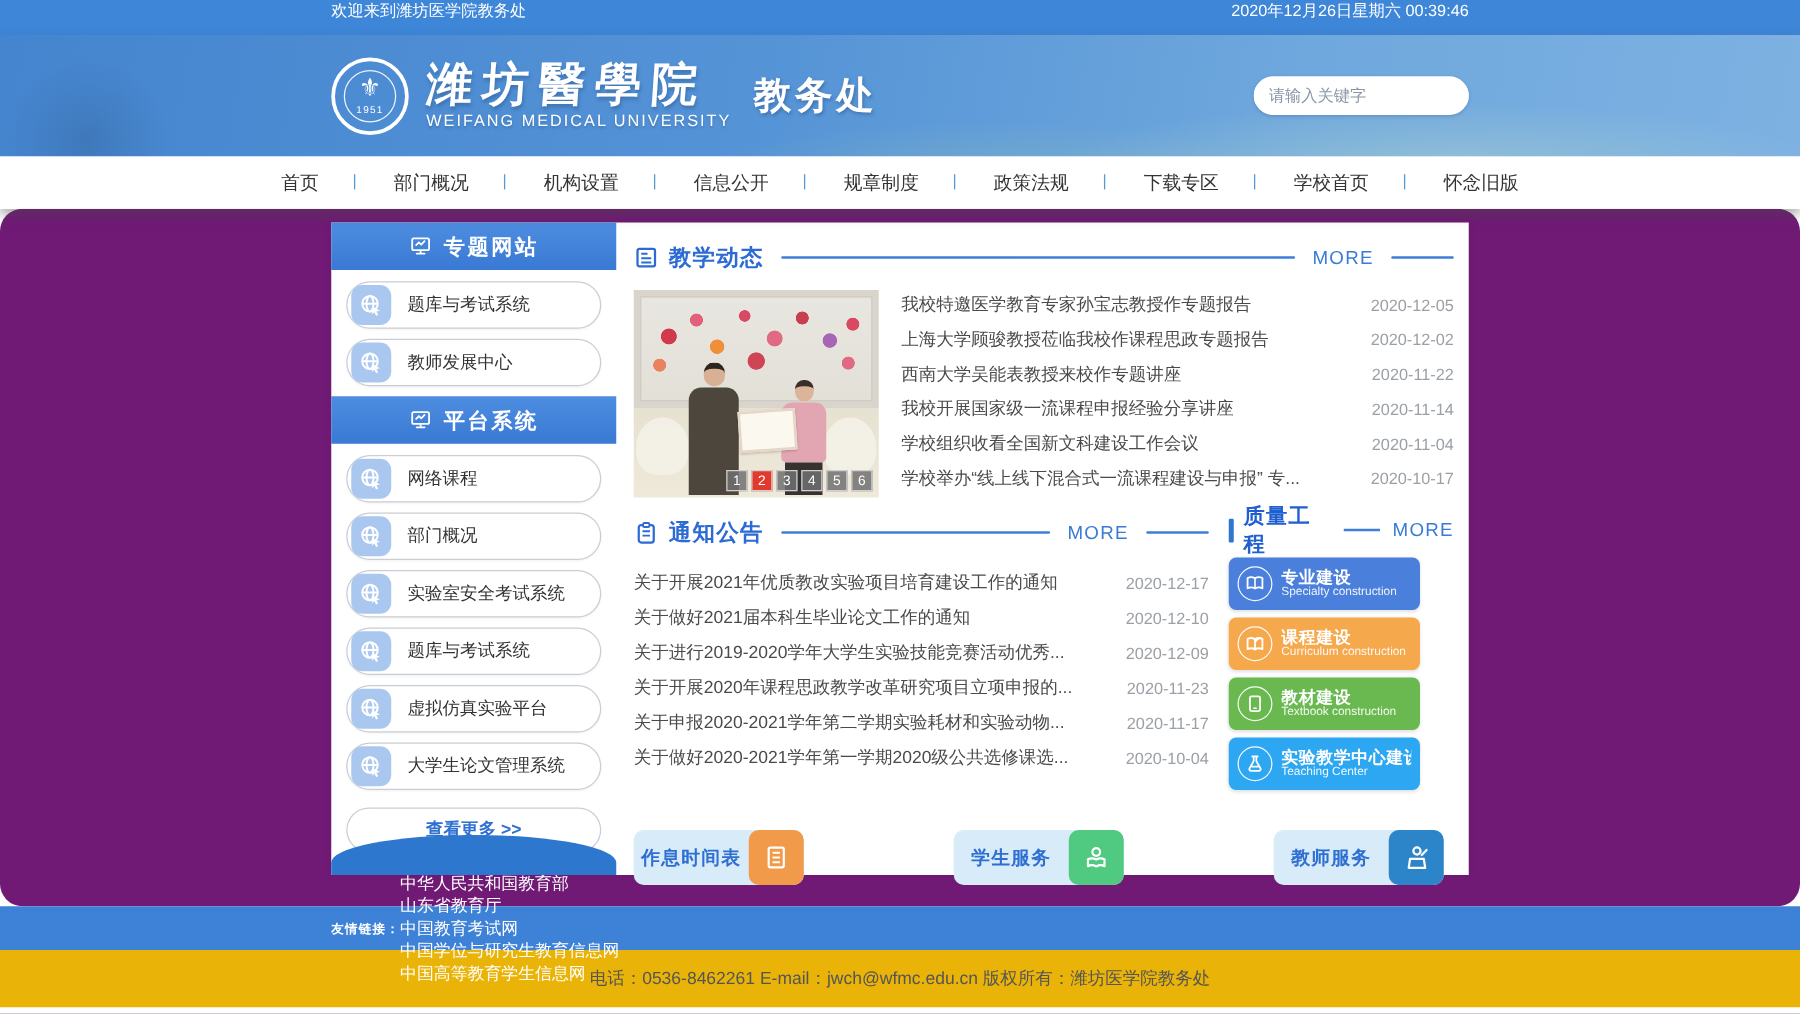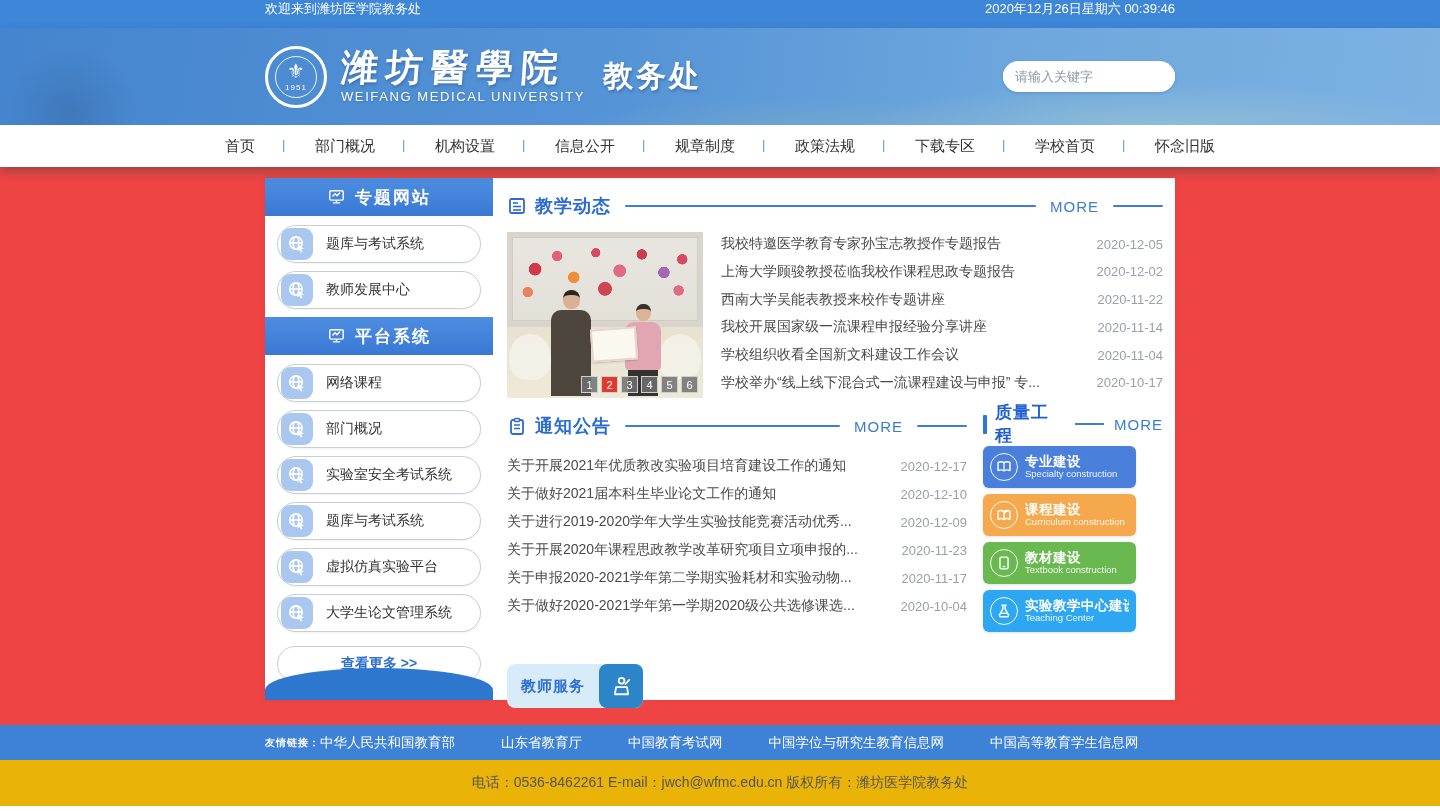--- a/index.html
+++ b/index.html
@@ -30,21 +30,21 @@
   .search input { border:none; outline:none; flex:1; padding:0 12px; font-size:13px; color:#333; font-family:inherit; }
   .search input::placeholder { color:#8a97a8; }
 
   
   .nav { height:42px; background:#fff; display:flex; align-items:center; justify-content:center; }
   .nav ul { list-style:none; display:flex; align-items:center; }
   .nav li { font-size:15px; color:#333; padding:0 30px; position:relative; cursor:pointer; white-space:nowrap; }
   .nav li + li::before { content:"|"; color:#5b9bd5; position:absolute; left:-3px; top:0; font-size:13px; }
 
   
-  .page-bg { background:#ef4444; padding:11px 0 0 265px; height:558px; }
+  .page-bg { background:#701a75; padding:11px 0 0 265px; height:558px;border-radius:18px; }
   .panel { width:910px; height:522px; background:#fff; box-shadow:0 0 6px rgba(0,0,0,.07); display:flex; }
 
   
   .sidebar { width:228px; flex:none; position:relative; }
   .sb-head { height:38px; background:linear-gradient(180deg,#4d8de0,#3a79d4); color:#fff; font-size:17px; font-weight:bold; display:flex; align-items:center; justify-content:center; gap:9px; letter-spacing:2px; }
   .sb-head + .sb-item { margin-top:9px; }
   .sb-item { height:38px; margin:8px 12px; border:1px solid #c9ced6; border-radius:19px; display:flex; align-items:center; background:#fff; cursor:pointer; box-shadow:0 1px 2px rgba(0,0,0,.05); }
   .sb-ic { width:32px; height:32px; margin-left:3px; background:#a9c7ef; border-radius:9px; display:flex; align-items:center; justify-content:center; flex:none; }
   .sb-txt { margin-left:13px; font-size:14px; color:#333; }
   .sb-more { height:36px; margin:14px 12px 0; border:1px solid #c9ced6; border-radius:18px; display:flex; align-items:center; justify-content:center; font-size:14px; font-weight:bold; color:#2e6fd2; cursor:pointer; }
@@ -110,21 +110,21 @@
   .qtxt i { font-style:normal; font-size:9.5px; opacity:.92; white-space:nowrap; }
 
   .quicklinks { display:flex; justify-content:space-between; margin:32px 8px 0 0; }
   .qlink { width:136px; height:44px; background:#d8ebf8; border-radius:8px; display:flex; align-items:center; justify-content:space-between; cursor:pointer; }
   .qlabel { flex:1; text-align:center; font-size:15px; font-weight:bold; color:#2f6fd1; letter-spacing:1px; }
   .qbox { width:44px; height:44px; border-radius:8px; display:flex; align-items:center; justify-content:center; flex:none; }
 
   
   .footer-bar { height:35px; background:#3e82d7; display:flex; align-items:center; color:#fff; padding-left:265px; }
   .fl-label { font-size:10px; font-weight:bold; letter-spacing:1px; }
-  .fl-links { display:flex; }
+  .fl-links { display:flex;flex-direction:column; }
   .fl-links span { font-size:13.5px; margin-right:46px; cursor:pointer; white-space:nowrap; }
   .copyright { height:46px; background:#eab308; display:flex; align-items:center; justify-content:center; font-size:14px; color:#555; }
 
   .icn { display:inline-flex; align-items:center; justify-content:center; }
   .icn svg { display:block; }
 </style>
 </head>
 <body>
 
 <div class="topbar">
@@ -465,20 +465,44 @@
                   <b>实验教学中心建设</b>
                   <i>Teaching Center</i>
                 </span>
    </div>
             </div>
         </div>
       </div>
 
       <div class="quicklinks">
           <div class="qlink">
+     <span class="qlabel">作息时间表</span>
+     <span class="qbox" style="background:#f09a4a">
+              <span class="icn ">
+                <svg width="22" height="22" viewBox="0 0 20 20">
+                  <rect x="4.5" y="2.8" width="11" height="14.4" rx="1.3" fill="none" stroke="#fff" stroke-width="1.6" stroke-linecap="round" stroke-linejoin="round"></rect>
+                  <line x1="7.3" y1="6.5" x2="12.7" y2="6.5" stroke="#fff" stroke-width="1.5"></line>
+                  <line x1="7.3" y1="10" x2="12.7" y2="10" stroke="#fff" stroke-width="1.5"></line>
+                  <line x1="7.3" y1="13.5" x2="12.7" y2="13.5" stroke="#fff" stroke-width="1.5"></line>
+                </svg>
+              </span>
+            </span>
+   </div>
+          <div class="qlink">
+     <span class="qlabel">学生服务</span>
+     <span class="qbox" style="background:#4fca80">
+              <span class="icn ">
+                <svg width="22" height="22" viewBox="0 0 20 20">
+                  <circle cx="10" cy="6" r="2.8" fill="none" stroke="#fff" stroke-width="1.6" stroke-linecap="round" stroke-linejoin="round"></circle>
+                  <path d="M10 11.5 C8 10.4 5.8 10.4 4 11.3 V16.3 C5.8 15.4 8 15.4 10 16.5 C12 15.4 14.2 15.4 16 16.3 V11.3 C14.2 10.4 12 10.4 10 11.5 Z" fill="none" stroke="#fff" stroke-width="1.6" stroke-linecap="round" stroke-linejoin="round"></path>
+                </svg>
+              </span>
+            </span>
+   </div>
+          <div class="qlink">
      <span class="qlabel">教师服务</span>
      <span class="qbox" style="background:#2c85c8">
               <span class="icn ">
                 <svg width="22" height="22" viewBox="0 0 20 20">
                   <circle cx="10.5" cy="5.3" r="2.6" fill="none" stroke="#fff" stroke-width="1.6" stroke-linecap="round" stroke-linejoin="round"></circle>
                   <path d="M5.5 11 h10 l1 6.5 h-12 Z" fill="none" stroke="#fff" stroke-width="1.6" stroke-linecap="round" stroke-linejoin="round"></path>
                   <line x1="14" y1="8.2" x2="17.5" y2="4.5" stroke="#fff" stroke-width="1.6" stroke-linecap="round"></line>
                 </svg>
               </span>
             </span>

